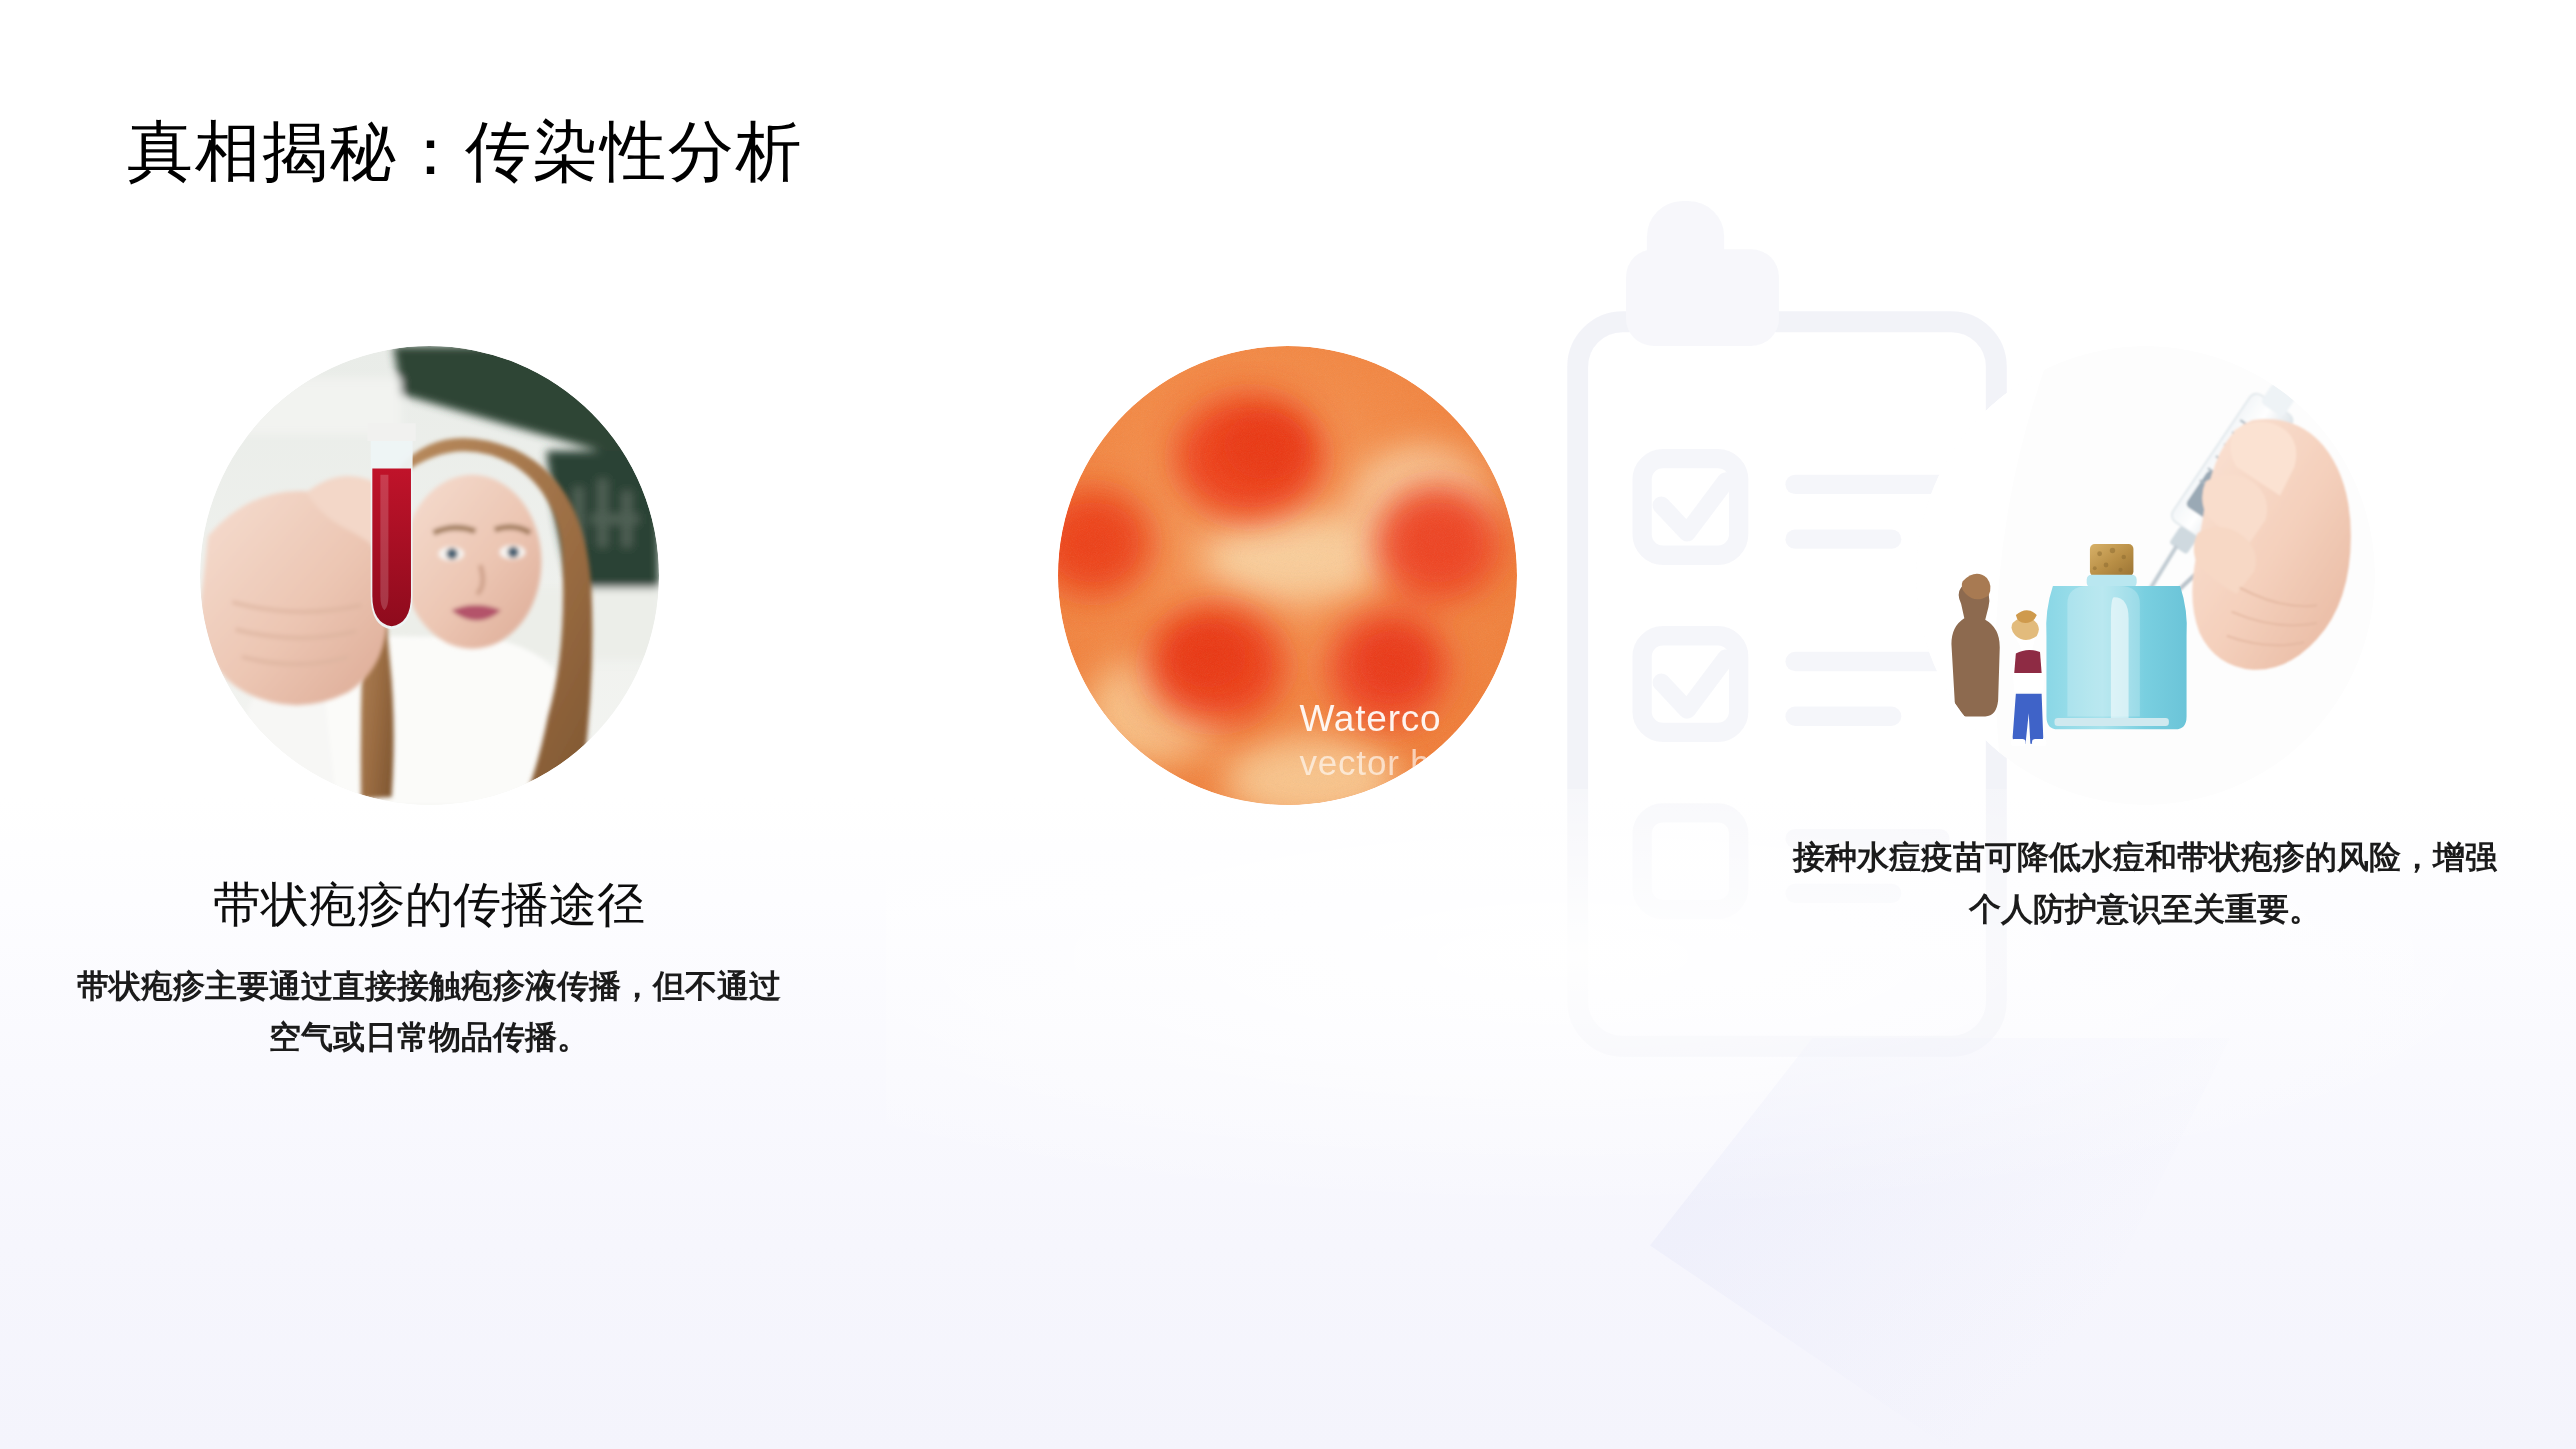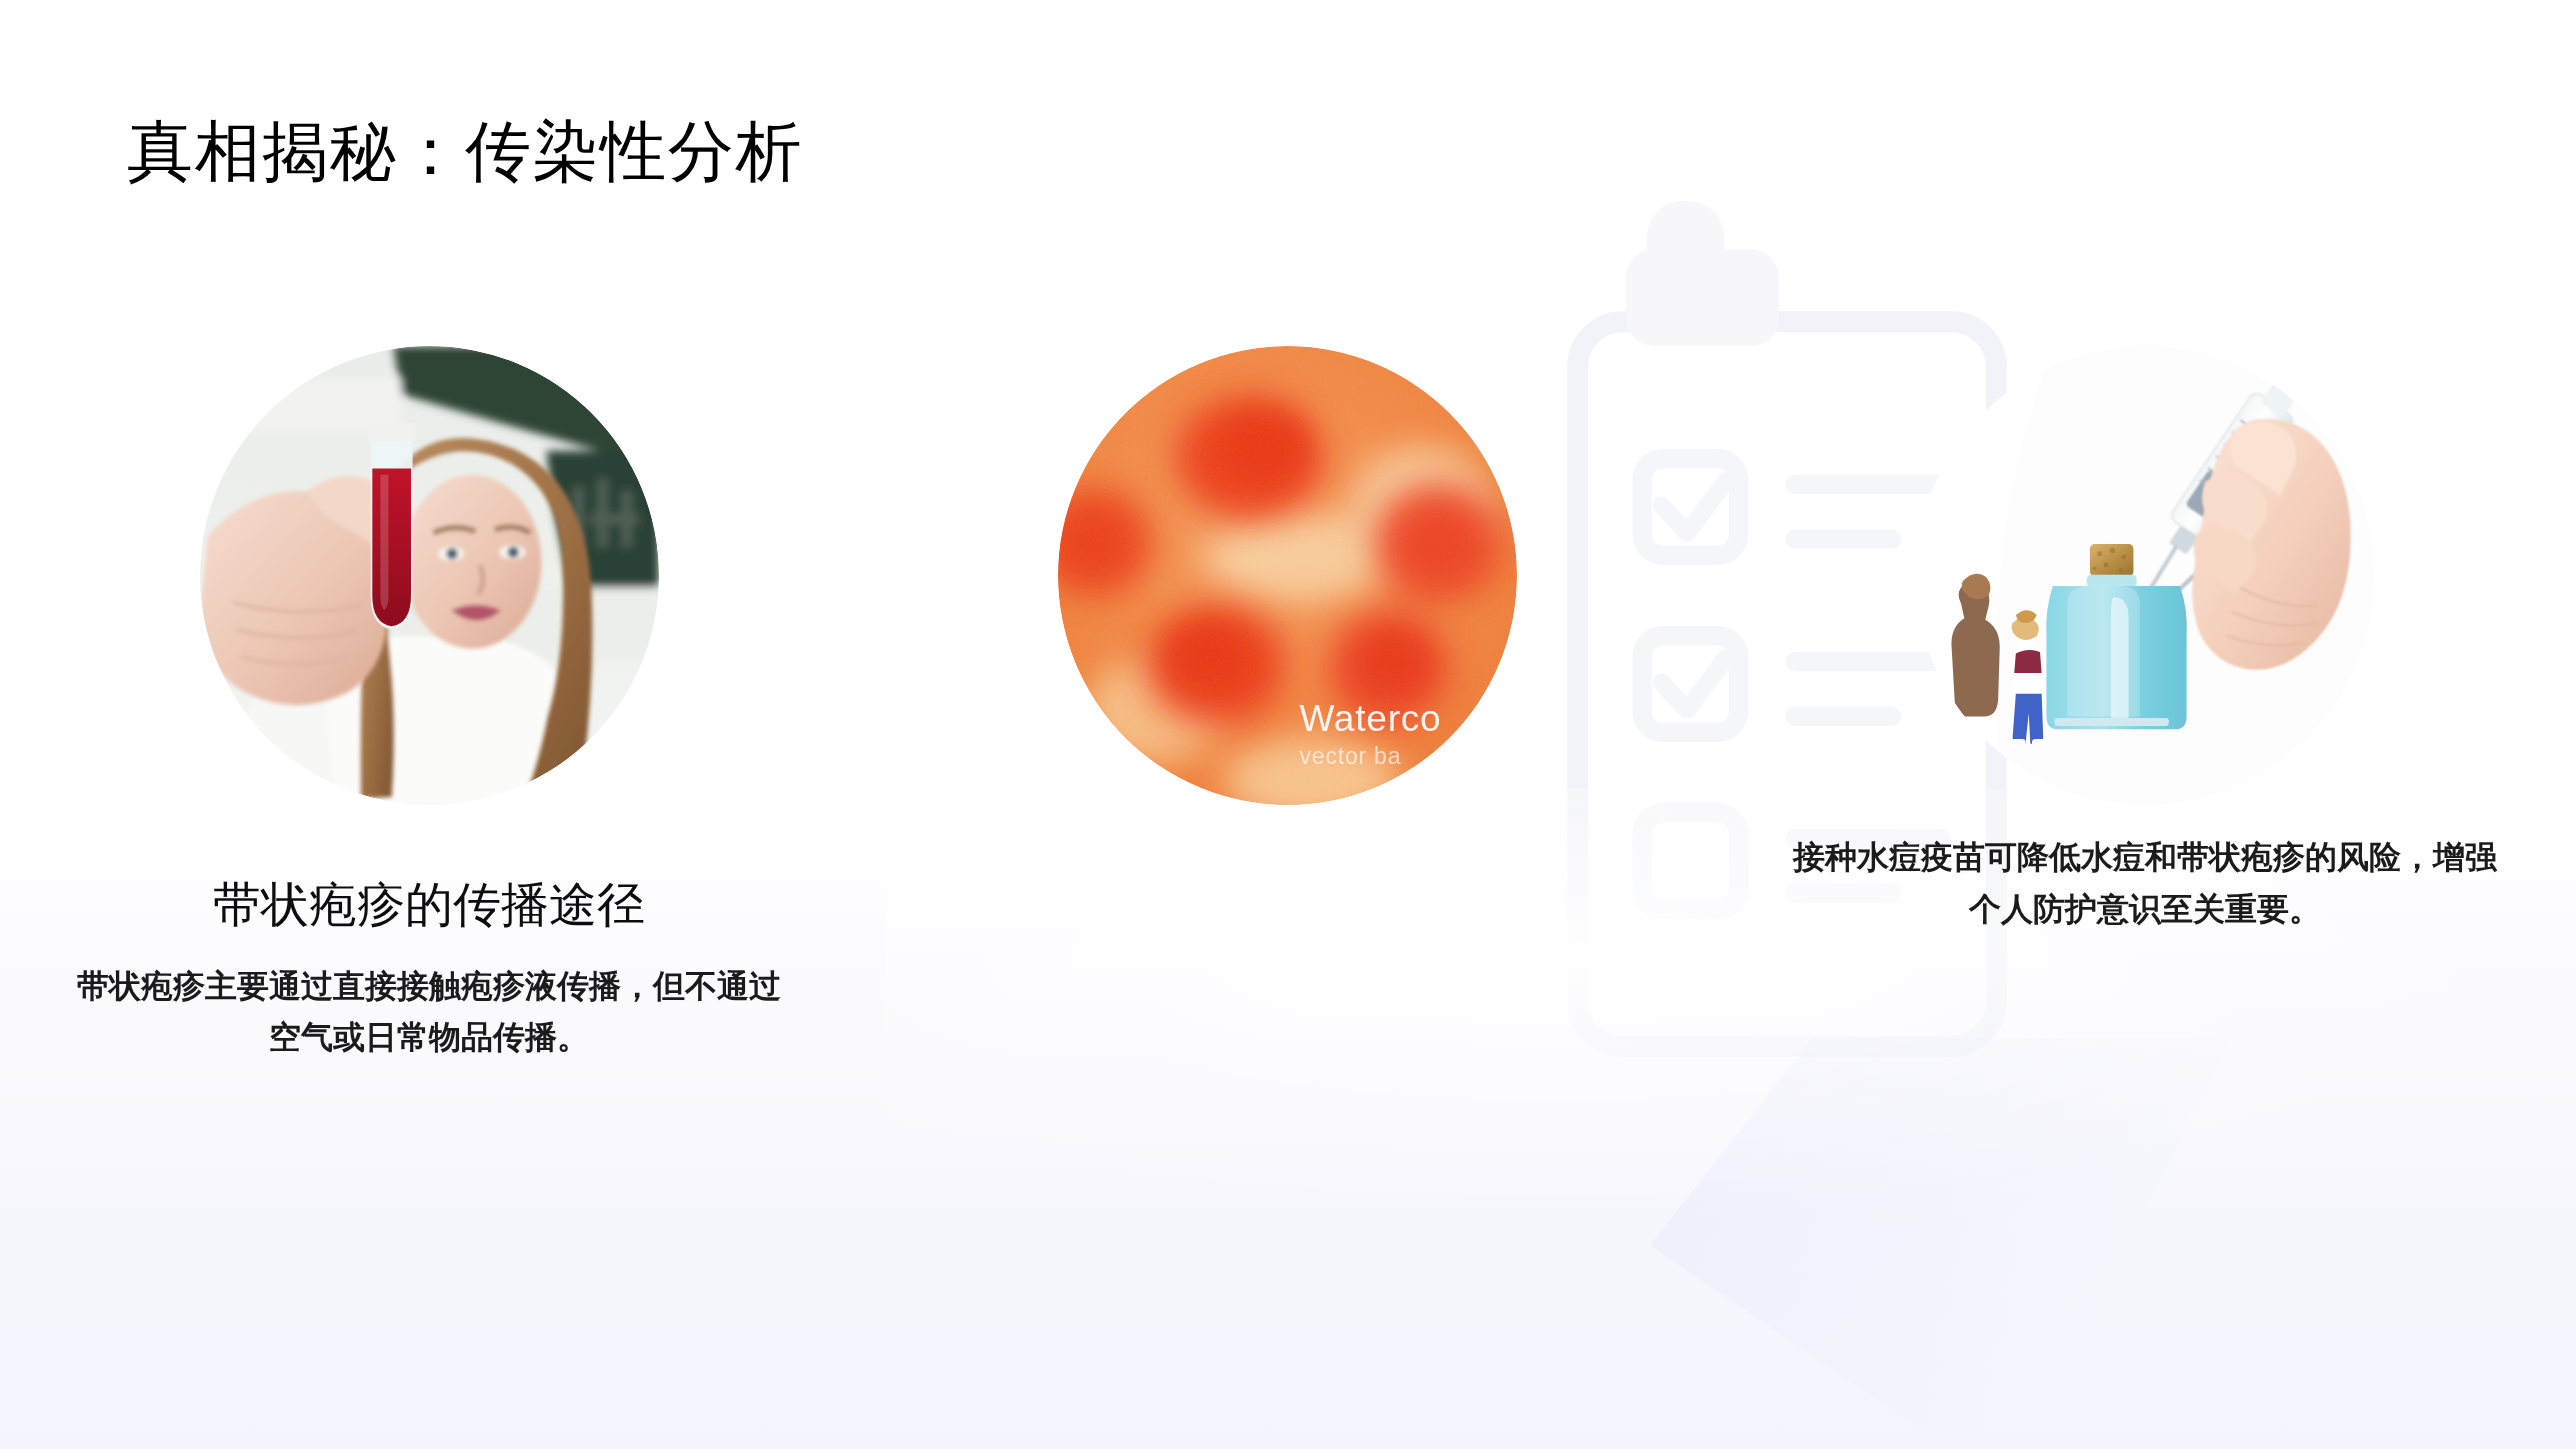--- a/index.html
+++ b/index.html
@@ -131,21 +131,21 @@
     pointer-events: none;
   }
   .wc-mark .wc-line1 {
     font-size: 37px;
     color: rgba(255,255,255,0.92);
     line-height: 1;
     letter-spacing: 0.8px;
     white-space: nowrap;
   }
   .wc-mark .wc-line2 {
-    font-size: 23px;
+    font-size: 35px;
     color: rgba(255,255,255,0.62);
     line-height: 1;
     margin-top: 8px;
     letter-spacing: 0.8px;
     white-space: nowrap;
   }
 </style>
 </head>
 <body>
 

